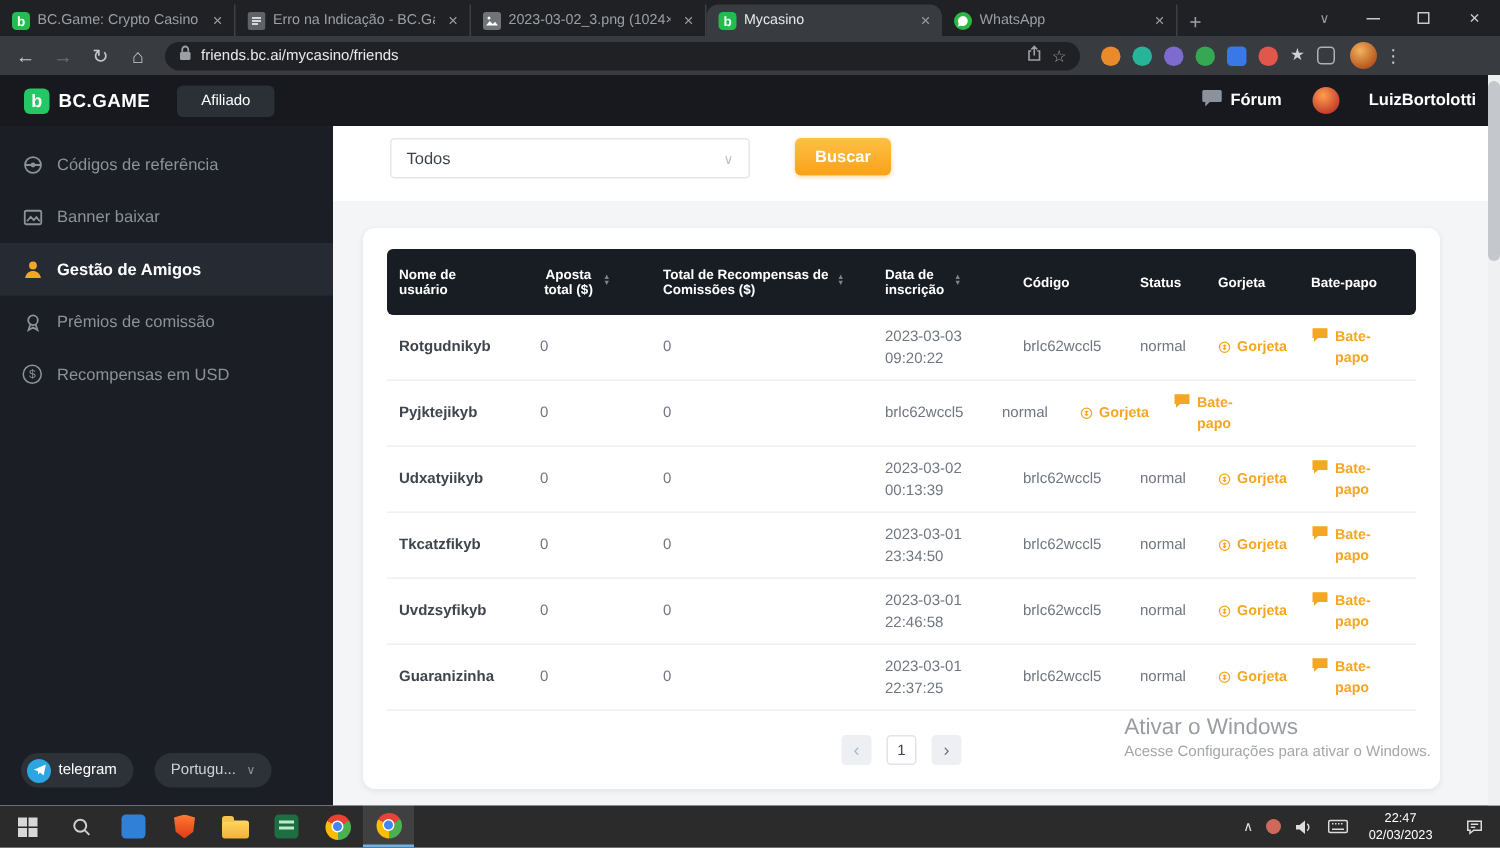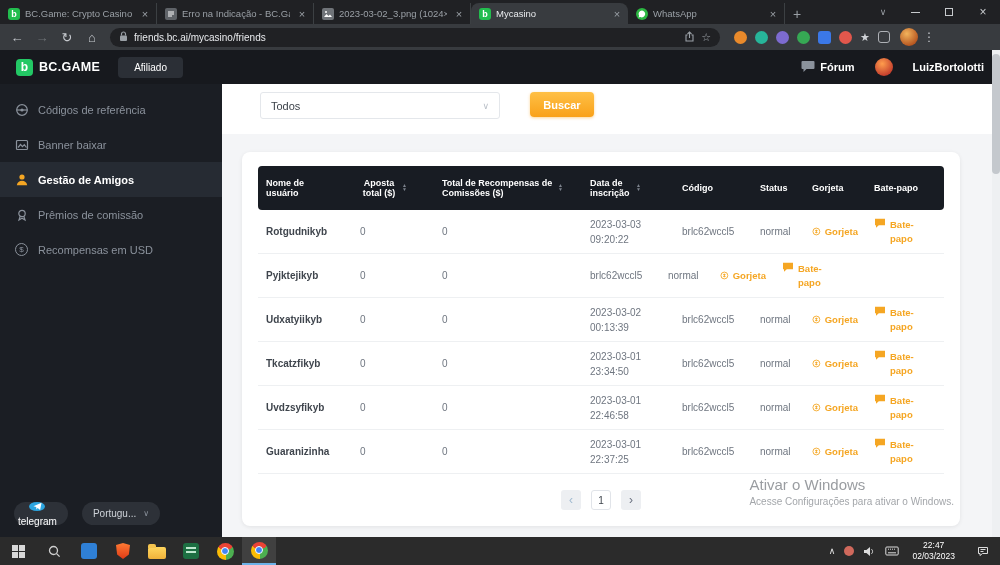--- a/index.html
+++ b/index.html
@@ -62,21 +62,21 @@
   .site-body { display:flex; height:453px; }
   .sidebar { width:222px; background:#1b1e24; position:relative; padding-top:8px; flex:none; }
   .side-item { height:35px; display:flex; align-items:center; gap:9px; padding:0 14px;
                color:#8b929c; font-size:11px; cursor:pointer; }
   .side-item.active { background:#262b33; color:#fff; font-weight:bold; }
   .side-icon { width:15px; display:flex; justify-content:center; align-items:center; }
   .dollar-circle { width:13px; height:13px; border:1.2px solid #8b929c; border-radius:50%;
                    color:#8b929c; font-size:8px; display:flex; align-items:center; justify-content:center; }
   .side-bottom { position:absolute; bottom:12px; left:14px; display:flex; gap:14px; }
   .tg-btn { height:23px; background:#2d3138; border-radius:12px; display:flex; align-items:center;
-            gap:5px; padding:0 11px 0 4px; color:#fff; font-size:10px; cursor:pointer;flex-direction:column; }
+            gap:5px; padding:0 11px 0 4px; color:#fff; font-size:10px; cursor:pointer; }
   .tg-ic { width:16px; height:16px; border-radius:50%; background:#2ca5e0; display:flex;
            align-items:center; justify-content:center; }
   .lang-btn { height:23px; background:#2d3138; border-radius:12px; display:flex; align-items:center;
               gap:7px; padding:0 11px; color:#cdd2d8; font-size:10px; cursor:pointer; }
   .lang-chev { font-size:8px; color:#8b929c; }
 
   .main { flex:1; position:relative; }
   .top-band { background:#fff; height:50px; display:flex; align-items:flex-start; padding:8px 0 0 38px; gap:30px; }
   .select { width:240px; height:27px; background:#fff; border:1px solid #e4e7eb; border-radius:3px;
             display:flex; align-items:center; justify-content:space-between; padding:0 10px;

